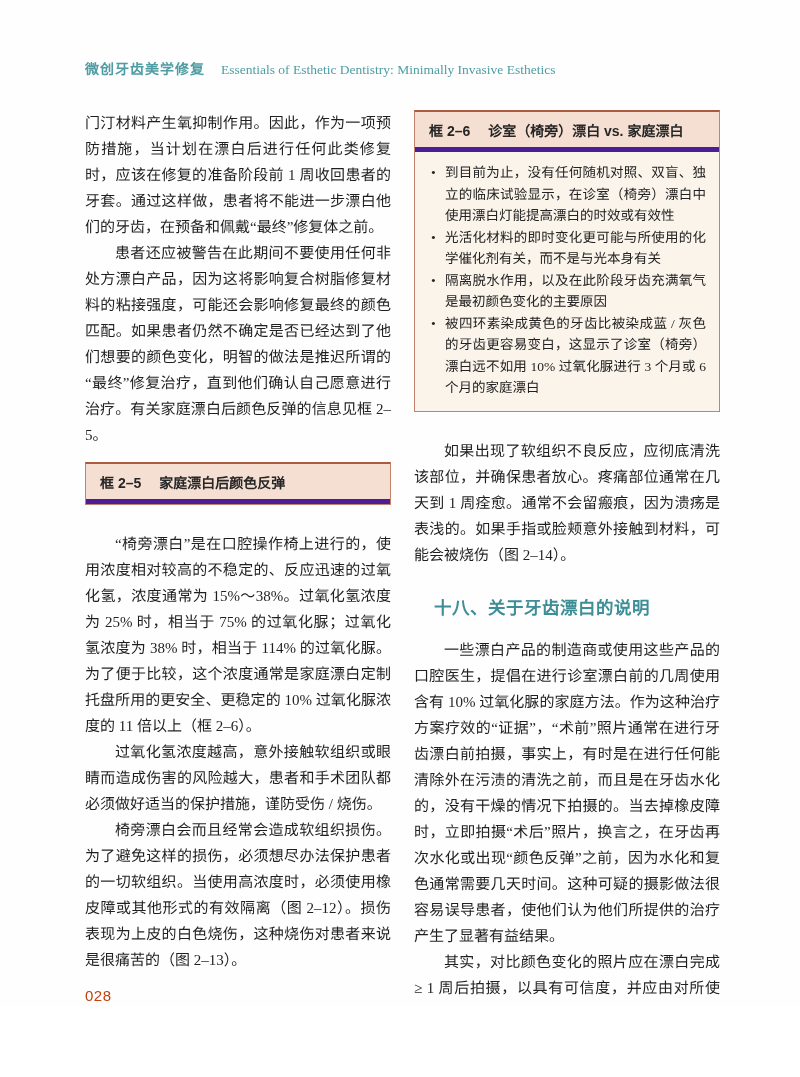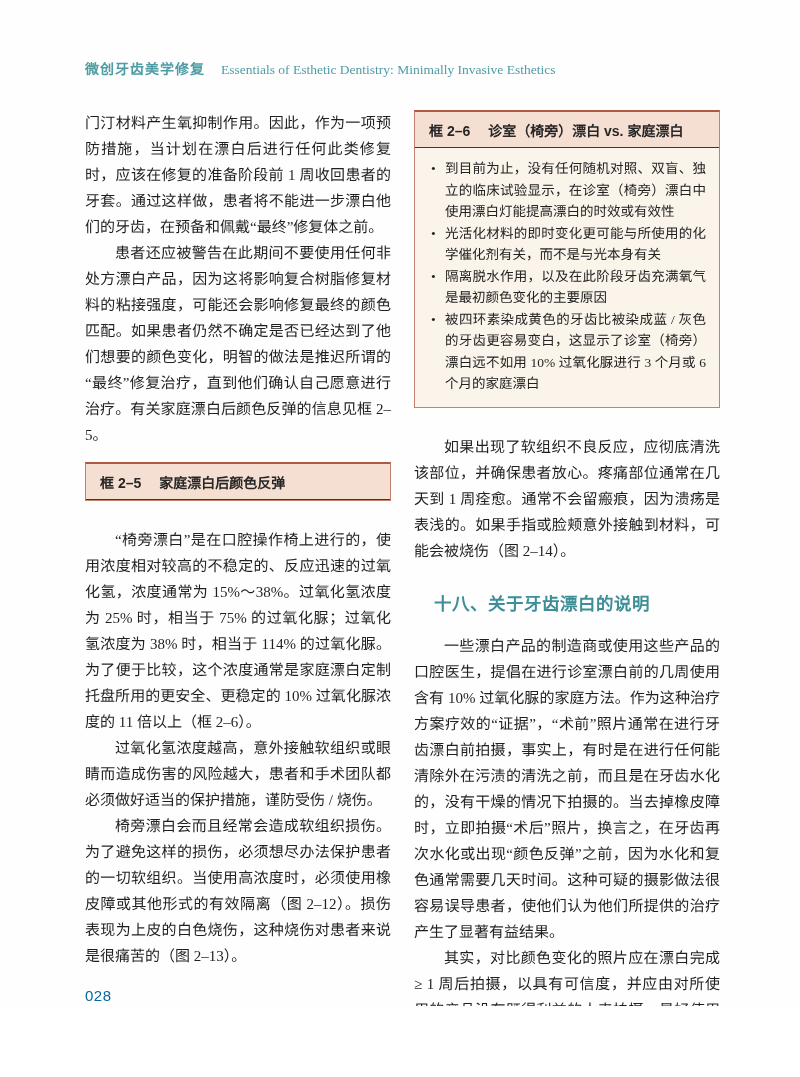--- a/index.html
+++ b/index.html
@@ -61,21 +61,21 @@
   
   .infobox {
     border: 1px solid #c2826d;
     border-top: 2px solid #ad5a44;
     margin: 14px 0 26px 0;
     background: #fbf4eb;
   }
   .col > .infobox:first-child { margin-top: 0; }
   .infobox-header {
     background: #f5dfd2;
-    border-bottom: 1px solid #4c1d95;
+    border-bottom: 5px solid #4c1d95;
     padding: 8px 14px 7px 14px;
     font-family: "Liberation Sans", "DejaVu Sans", sans-serif;
     font-size: 14px;
     font-weight: bold;
     color: #262626;
   }
   .infobox-header .infobox-label { margin-right: 14px; }
   .infobox-body {
     padding: 10px 13px 12px 13px;
     font-size: 13.5px;
@@ -100,21 +100,21 @@
     left: 3px;
     top: 0;
   }
   
   .page-number {
     position: absolute;
     left: 85px;
     top: 987px;
     font-family: "Liberation Sans", "DejaVu Sans", sans-serif;
     font-size: 15px;
-    color: #0369a1;
+    color: #c2410c;
     letter-spacing: 0.5px;
   }
 </style>
 </head>
 <body>
 
 <div class="page">
 
   <header class="running-head">
     <span class="title-zh">微创牙齿美学修复</span>

